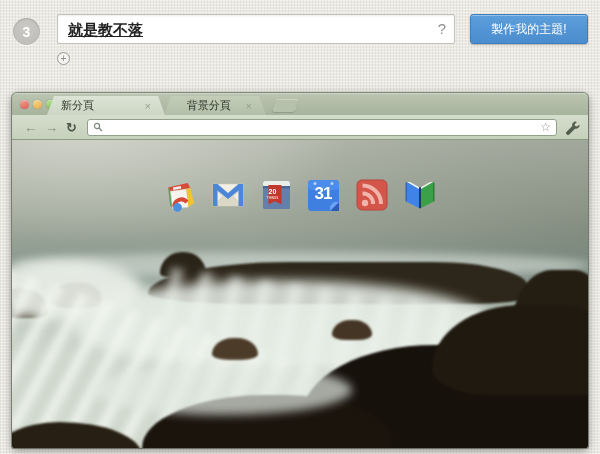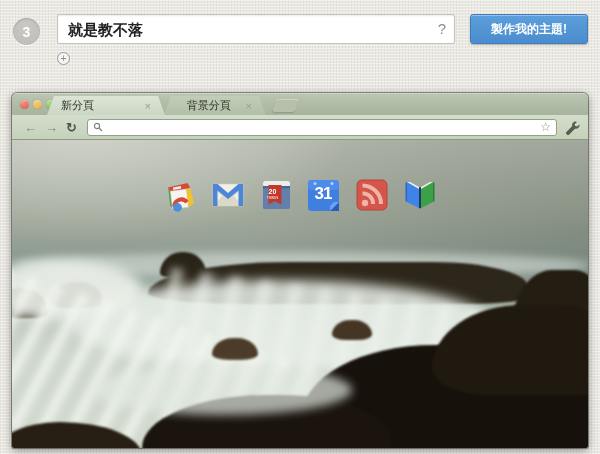--- a/index.html
+++ b/index.html
@@ -20,31 +20,31 @@
     background:radial-gradient(circle at 50% 35%, #cbc9c6, #bdbbb8);
     box-shadow:inset 0 1px 2px rgba(0,0,0,.15), 0 1px 0 rgba(255,255,255,.8);
     color:#fff; font-weight:bold; font-size:14px;
     display:flex; align-items:center; justify-content:center;
   }
   .title-input-wrap { left:57px; top:14px; width:398px; height:30px; }
   .title-input {
     width:100%; height:100%; border:1px solid #c6c3bc; border-radius:2px;
     background:#fff; box-shadow:inset 0 1px 2px rgba(0,0,0,.08);
     font-family:"Liberation Sans", sans-serif;
-    font-size:15px; font-weight:bold; color:#222; padding:2px 28px 0 10px;
+    font-size:15px; font-weight:bold; color:#222; padding:2px 28px 0 10px;text-decoration:underline;
   }
   .help-q {
     right:9px; top:6px; color:#8f8f8f; font-size:15px; cursor:pointer;
   }
   .make-btn {
     left:470px; top:14px; width:118px; height:30px; border-radius:3px;
     background:linear-gradient(#5d9fdb, #4a8ccd);
     border:1px solid #3e7cba;
     box-shadow:inset 0 1px 0 rgba(255,255,255,.35), 0 1px 2px rgba(0,0,0,.25);
-    color:#fff; font-weight:bold; font-size:12px;
+    color:#fff; font-weight:normal; font-size:12px;
     display:flex; align-items:center; justify-content:center; cursor:pointer;
   }
   .add-note { left:57px; top:52px; display:flex; align-items:center; gap:6px; cursor:pointer; }
   .plus-circle {
     width:13px; height:13px; border-radius:50%; border:1px solid #999;
     color:#888; font-size:10px; line-height:11px; text-align:center;
     background:rgba(255,255,255,.5);
   }
   .add-note-label { color:#6b6b6b; font-size:11px; }
 

